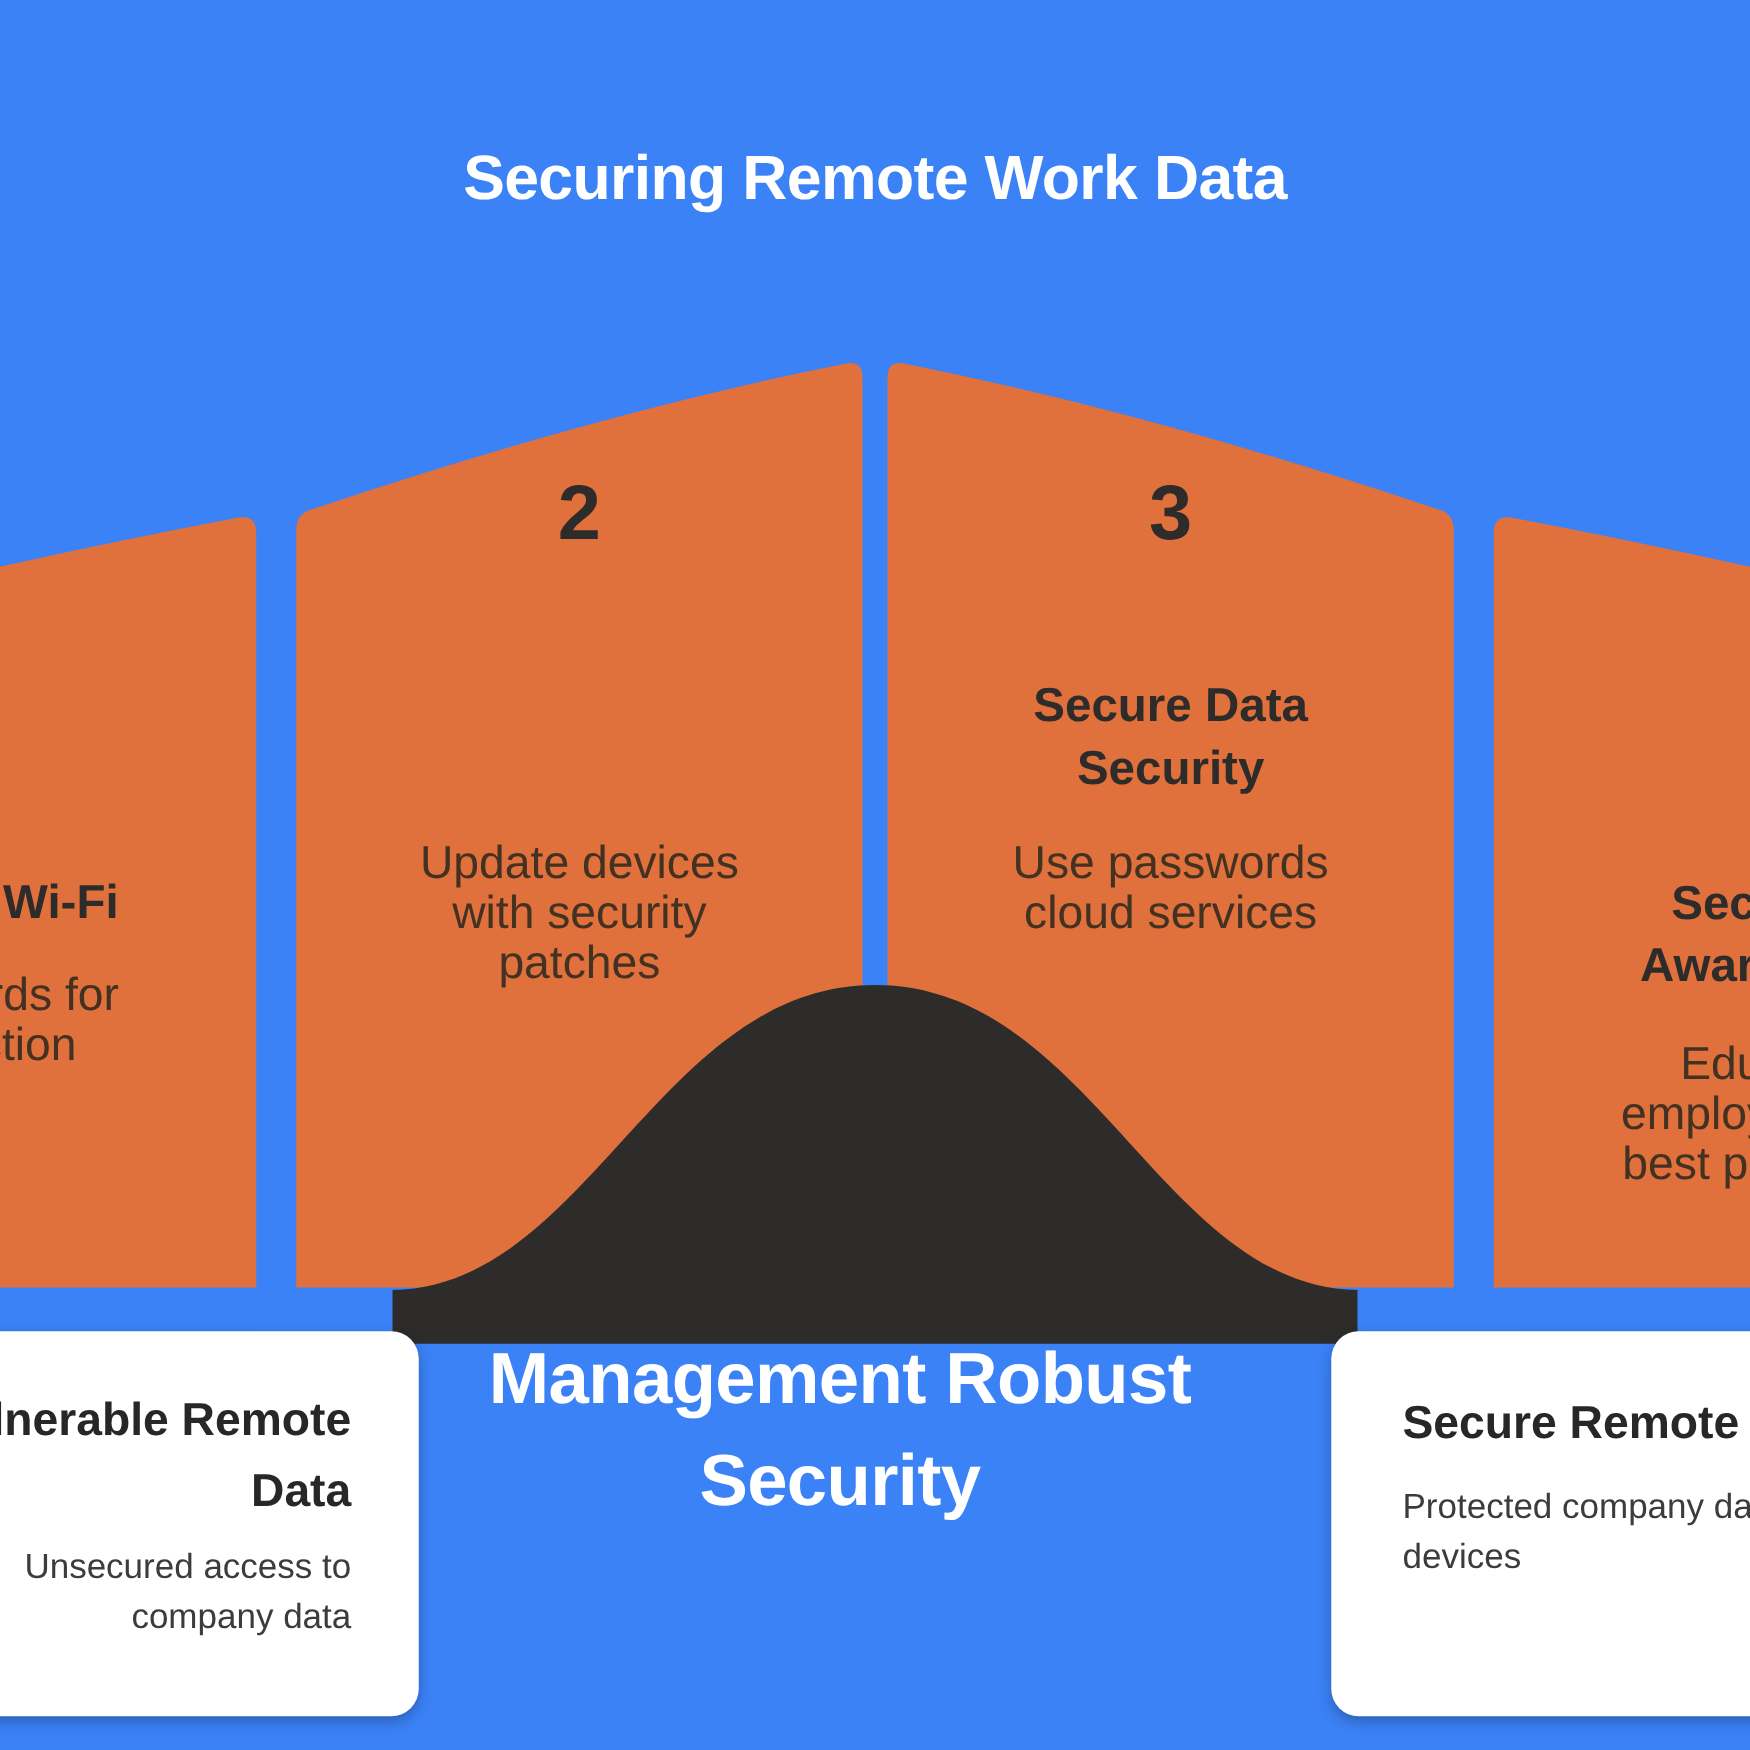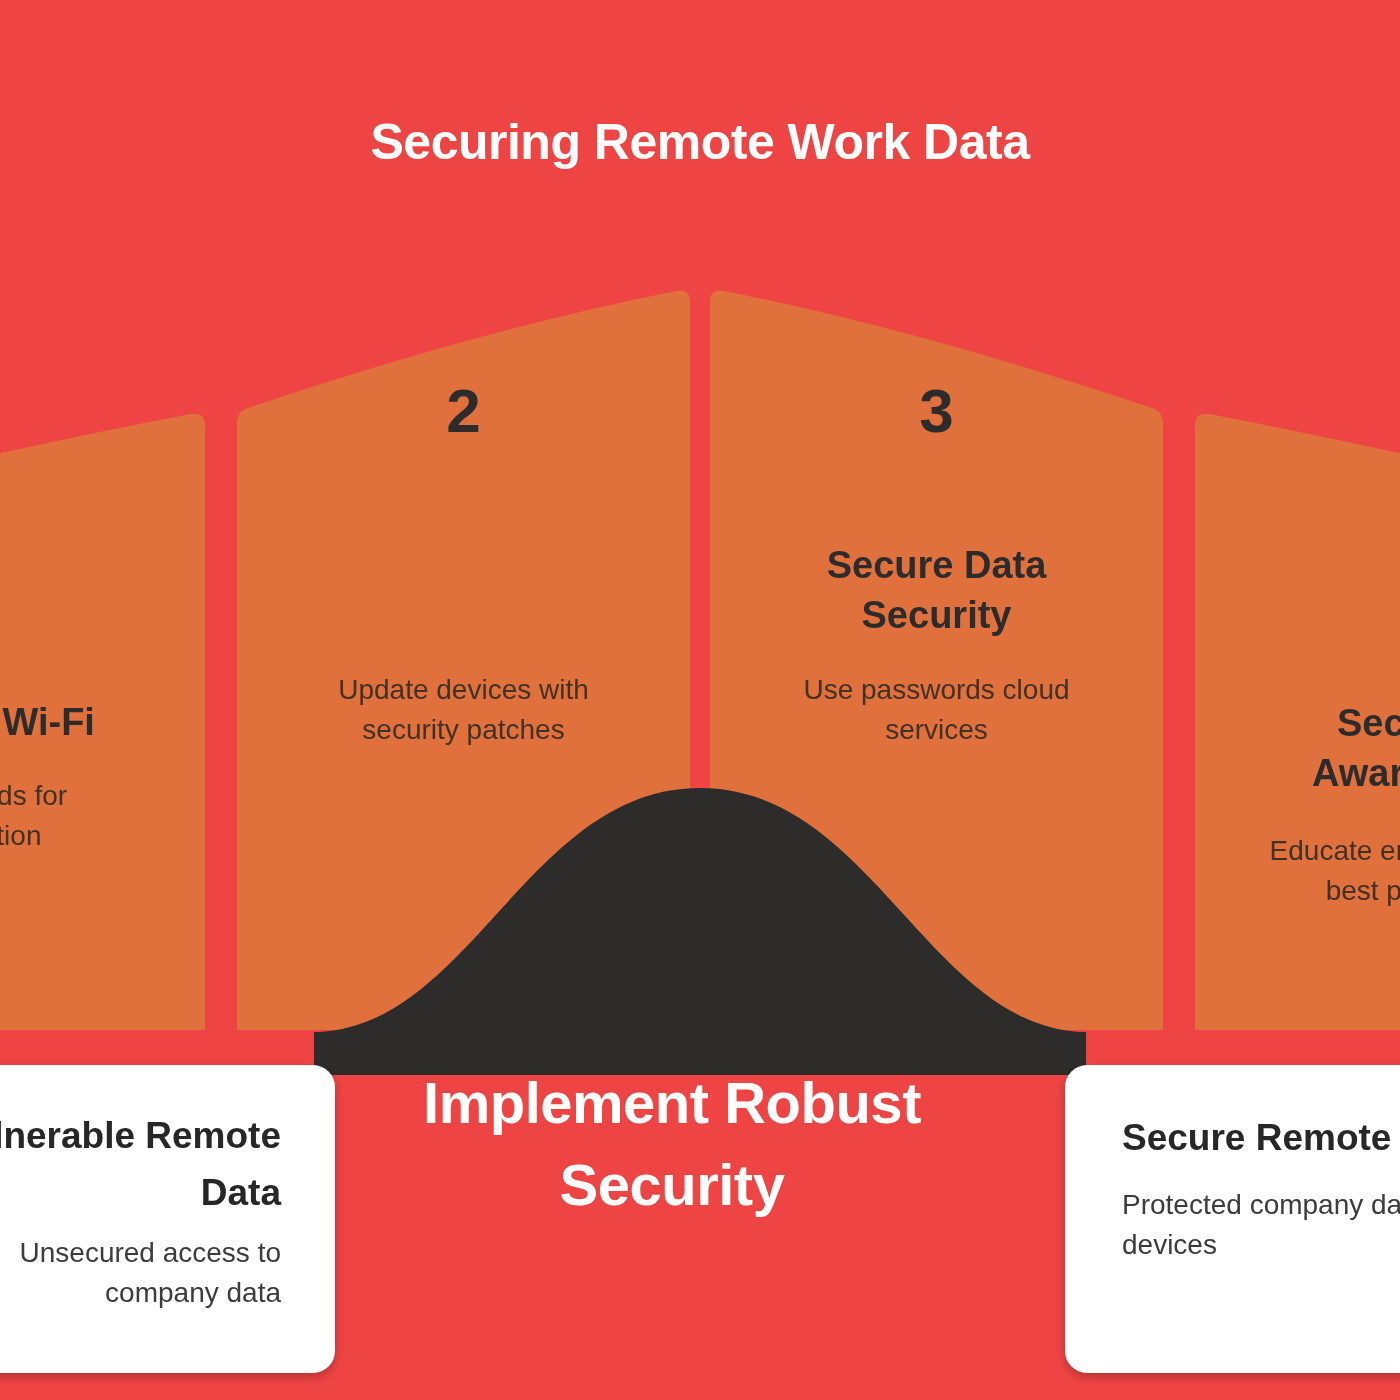--- a/index.html
+++ b/index.html
@@ -1,20 +1,20 @@
 <!DOCTYPE html>
 <html><head>
 <meta charset="utf-8">
 <style>
   html, body { margin: 0; padding: 0; background: #2d2c2b; }
   .stage {
     position: relative;
     width: 1400px;
     height: 1400px;
-    background: #ef4444;
+    background: #3b82f6;
     overflow: hidden;
     font-family: "Liberation Sans", "DejaVu Sans", sans-serif;
   }
   .main-title {
     position: absolute;
     top: 112px; left: 0; width: 1400px;
     text-align: center;
     color: #ffffff;
     font-size: 50px;
     font-weight: 700;
@@ -28,21 +28,21 @@
     font-size: 62px; font-weight: 700; color: #2e2c2b; line-height: 66px;
     text-align: center;
   }
   .seg-title {
     position: absolute; left: 50%; transform: translateX(-50%); width: 300px;
     font-size: 38px; font-weight: 700; color: #2e2c2b; line-height: 50px;
     text-align: center;
   }
   .seg-desc {
     position: absolute; left: 50%; transform: translateX(-50%); width: 300px;
-    font-size: 28px; font-weight: 400; color: #433122; line-height: 40px;
+    font-size: 37px; font-weight: 400; color: #433122; line-height: 40px;
     text-align: center;
   }
   .seg1 { left: -320px; top: 0; width: 600px; height: 1030px; }
   .seg2 { left: 237px;  top: 0; width: 453px; height: 1030px; }
   .seg3 { left: 710px;  top: 0; width: 453px; height: 1030px; }
   .seg4 { left: 1112px; top: 0; width: 600px; height: 1030px; }
   .seg2 .seg-number, .seg3 .seg-number { top: 378px; }
   .seg2 .seg-title,  .seg3 .seg-title  { top: 540px; }
   .seg2 .seg-desc,   .seg3 .seg-desc   { top: 670px; }
   .seg1 .seg-title { top: 697px; }
@@ -111,21 +111,21 @@
     <div class="seg-number">3</div>
     <div class="seg-title">Secure Data Security</div>
     <div class="seg-desc">Use passwords cloud services</div>
   </div>
 
   <div class="seg-text seg4">
     <div class="seg-title">Security Awareness</div>
     <div class="seg-desc">Educate employees on best practices</div>
   </div>
 
-  <div class="center-label">Implement Robust Security</div>
+  <div class="center-label">Management Robust Security</div>
 
   <div class="card card-left">
     <div class="card-title">Vulnerable Remote Data</div>
     <div class="card-desc">Unsecured access to company data</div>
   </div>
 
   <div class="card card-right">
     <div class="card-title">Secure Remote Work</div>
     <div class="card-desc">Protected company data and devices</div>
   </div>

